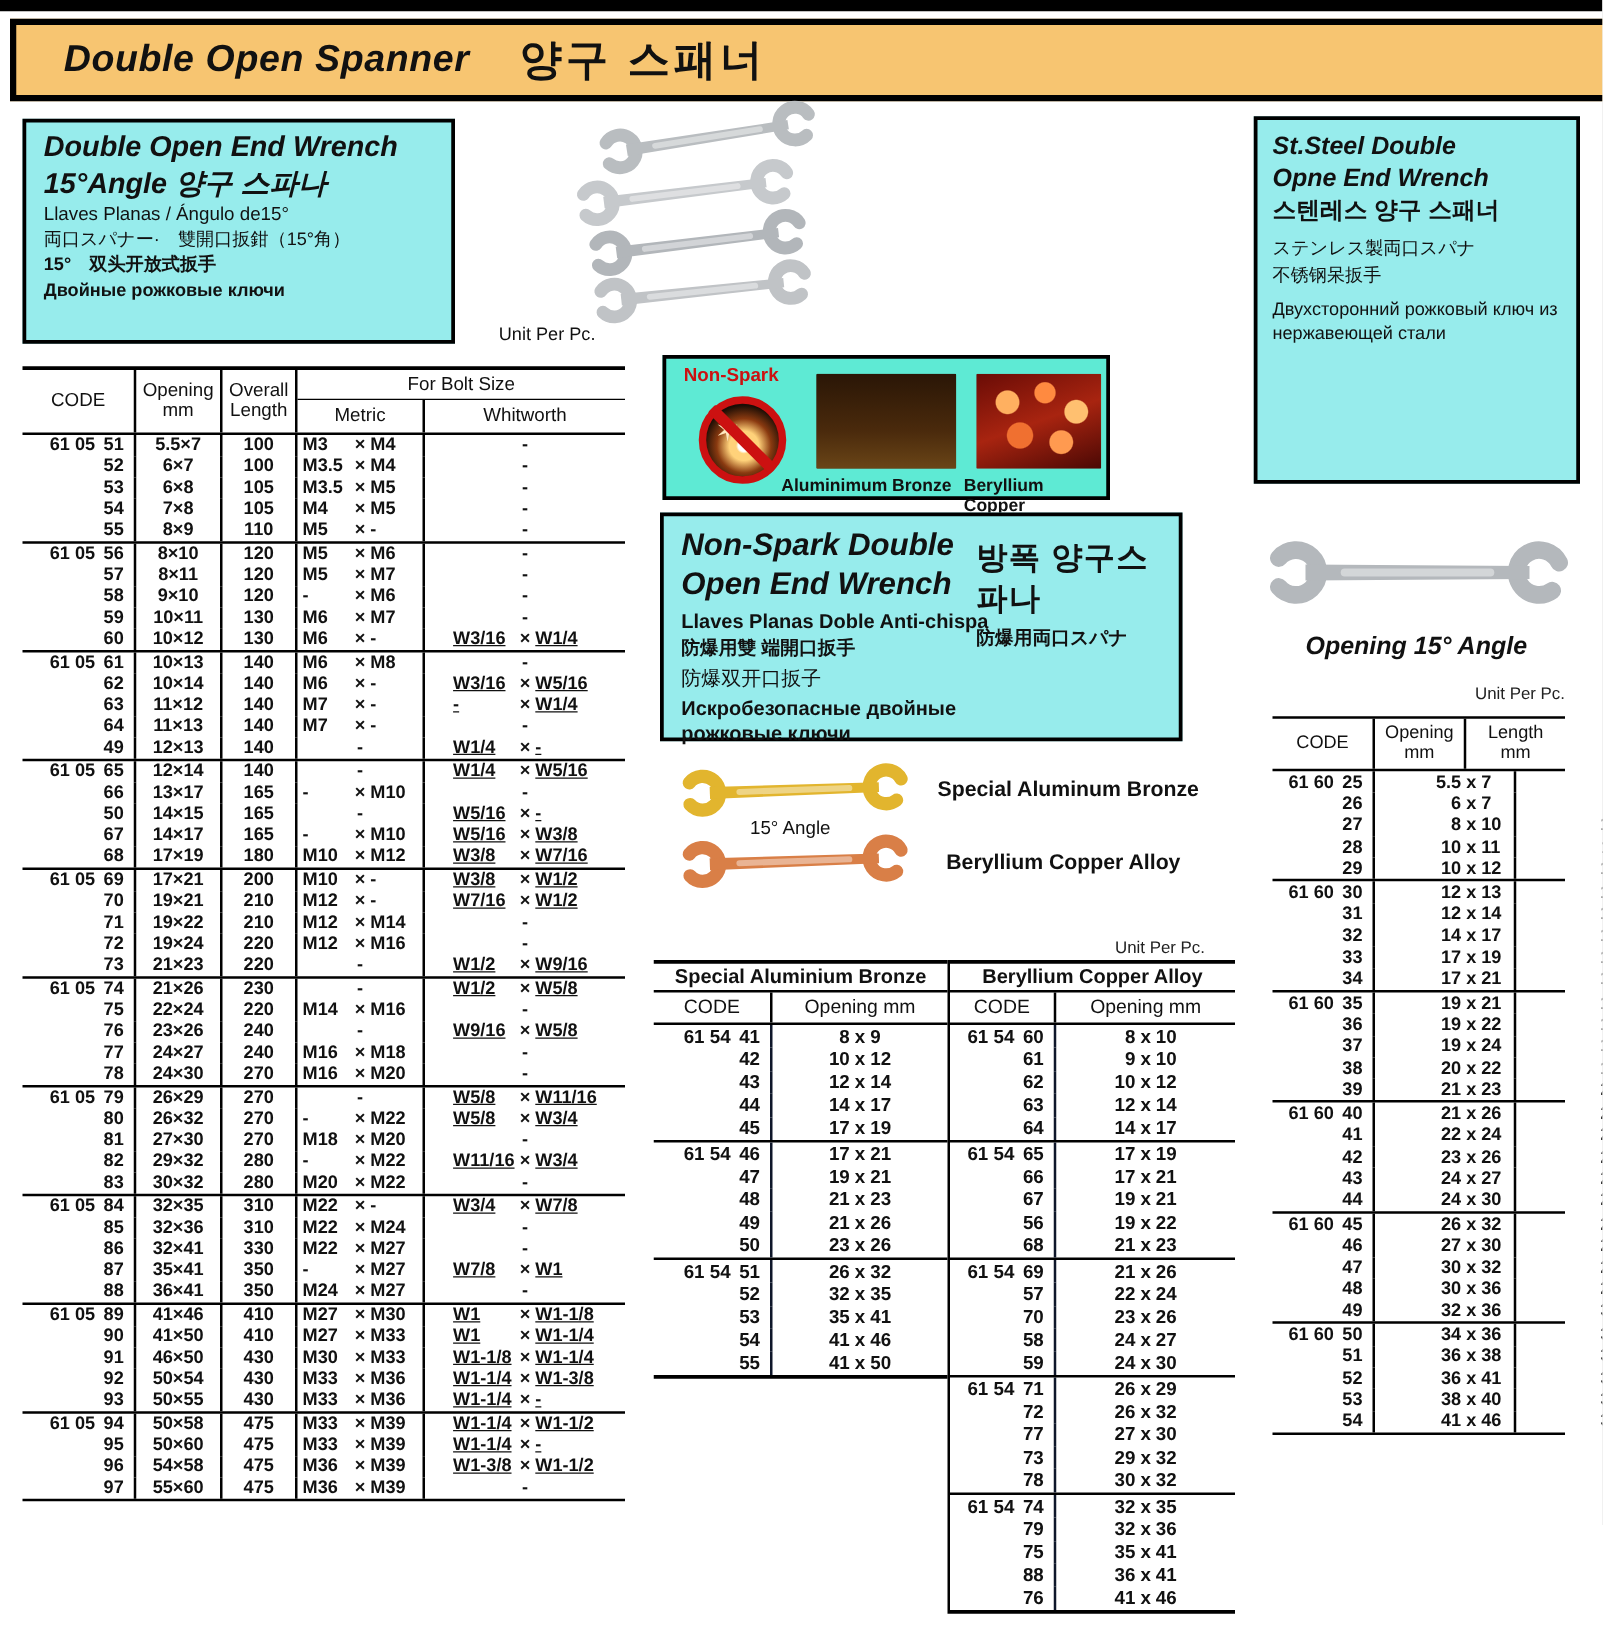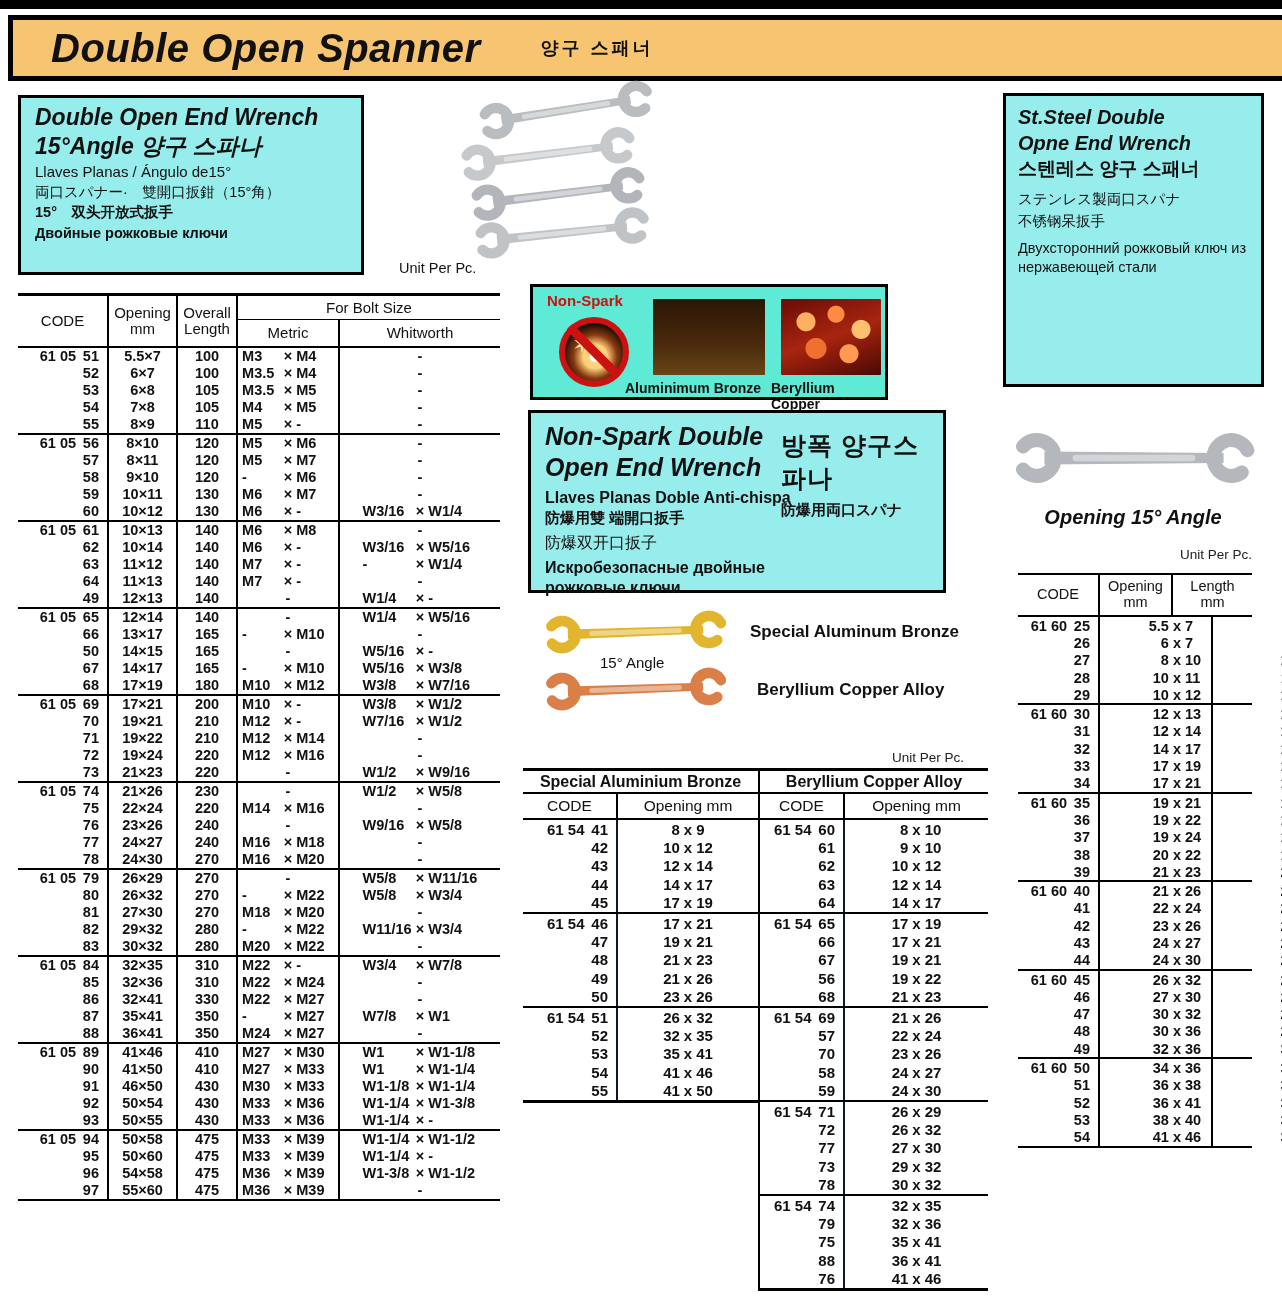--- a/index.html
+++ b/index.html
@@ -4,22 +4,22 @@
 <style>
   html,body{margin:0;padding:0;background:#e8e8e8;}
   #canvas{position:relative;width:1282px;height:1308px;background:#fff;overflow:hidden;
           font-family:"Liberation Sans",sans-serif;color:#111;}
   .abs{position:absolute;}
 
   
   .topstrip{left:0;top:0;width:1282px;height:9px;background:#000;}
   .titlebar{left:8px;top:15px;width:1252px;height:56px;background:#f7c571;border:5px solid #000;
             display:flex;align-items:center;padding-left:38px;gap:40px;}
-  .title-en{font-size:40px;font-weight:bold;font-style:italic;letter-spacing:.5px;}
-  .title-ko{font-size:18px;font-weight:bold;letter-spacing:3px;margin-left:20px;}
+  .title-en{font-size:30px;font-weight:bold;font-style:italic;letter-spacing:.5px;}
+  .title-ko{font-size:34px;font-weight:bold;letter-spacing:3px;}
 
   
   .cyanbox{background:#97ecec;border:3px solid #000;box-sizing:border-box;}
   .box-tl{left:18px;top:95px;width:346px;height:180px;padding:5px 14px;}
   .box-tl .t{font-size:23px;font-weight:bold;font-style:italic;line-height:1.25;}
   .box-tl .s{font-size:14.5px;line-height:1.42;}
   .box-tl .s.b{font-weight:600;}
   .box-tr{left:1003px;top:93px;width:261px;height:294px;padding:8px 12px;}
   .box-tr .t{font-size:20px;font-weight:bold;font-style:italic;line-height:1.3;}
   .box-tr .tk{font-size:19px;font-weight:bold;line-height:1.35;}
@@ -100,21 +100,21 @@
   .h-oal {grid-row:1/3;grid-column:3;border-right:2px solid #000;flex-direction:column;}
   .h-bolt{grid-row:1;grid-column:4/6;border-bottom:1.5px solid #000;}
   .h-met {grid-row:2;grid-column:4;border-right:2px solid #000;}
   .h-wit {grid-row:2;grid-column:5;}
   .mrow{display:grid;grid-template-columns:91px 69px 60px 102px 160px;height:17px;}
   .mrow .cell{line-height:1;}
   .mrow .cell:nth-child(-n+4){border-right:2px solid #000;}
   .gsep{border-top:2px solid #000;}
   .mbody{border-bottom:2.5px solid #000;}
   .met .pl,.met .pr{width:2.6em;}
-  .wit .pl,.wit .pr{width:3.4em;}
+  .wit .pl,.wit .pr{width:3.4em;text-decoration:underline;}
 
   
   .midtbl{left:523px;top:768px;width:465px;}
   .panel{position:absolute;top:0;box-sizing:border-box;}
   .panelL{left:0;width:235px;}
   .panelR{left:235px;width:230px;border-left:2px solid #000;}
   .ptitle{height:26px;display:flex;align-items:center;justify-content:center;font-size:16px;font-weight:bold;
           border-top:3px solid #000;border-bottom:2px solid #000;box-sizing:border-box;}
   .phead{display:grid;height:26px;border-bottom:2px solid #000;box-sizing:border-box;}
   .phead .hc{display:flex;align-items:center;justify-content:center;font-size:15.5px;font-weight:500;box-sizing:border-box;}

